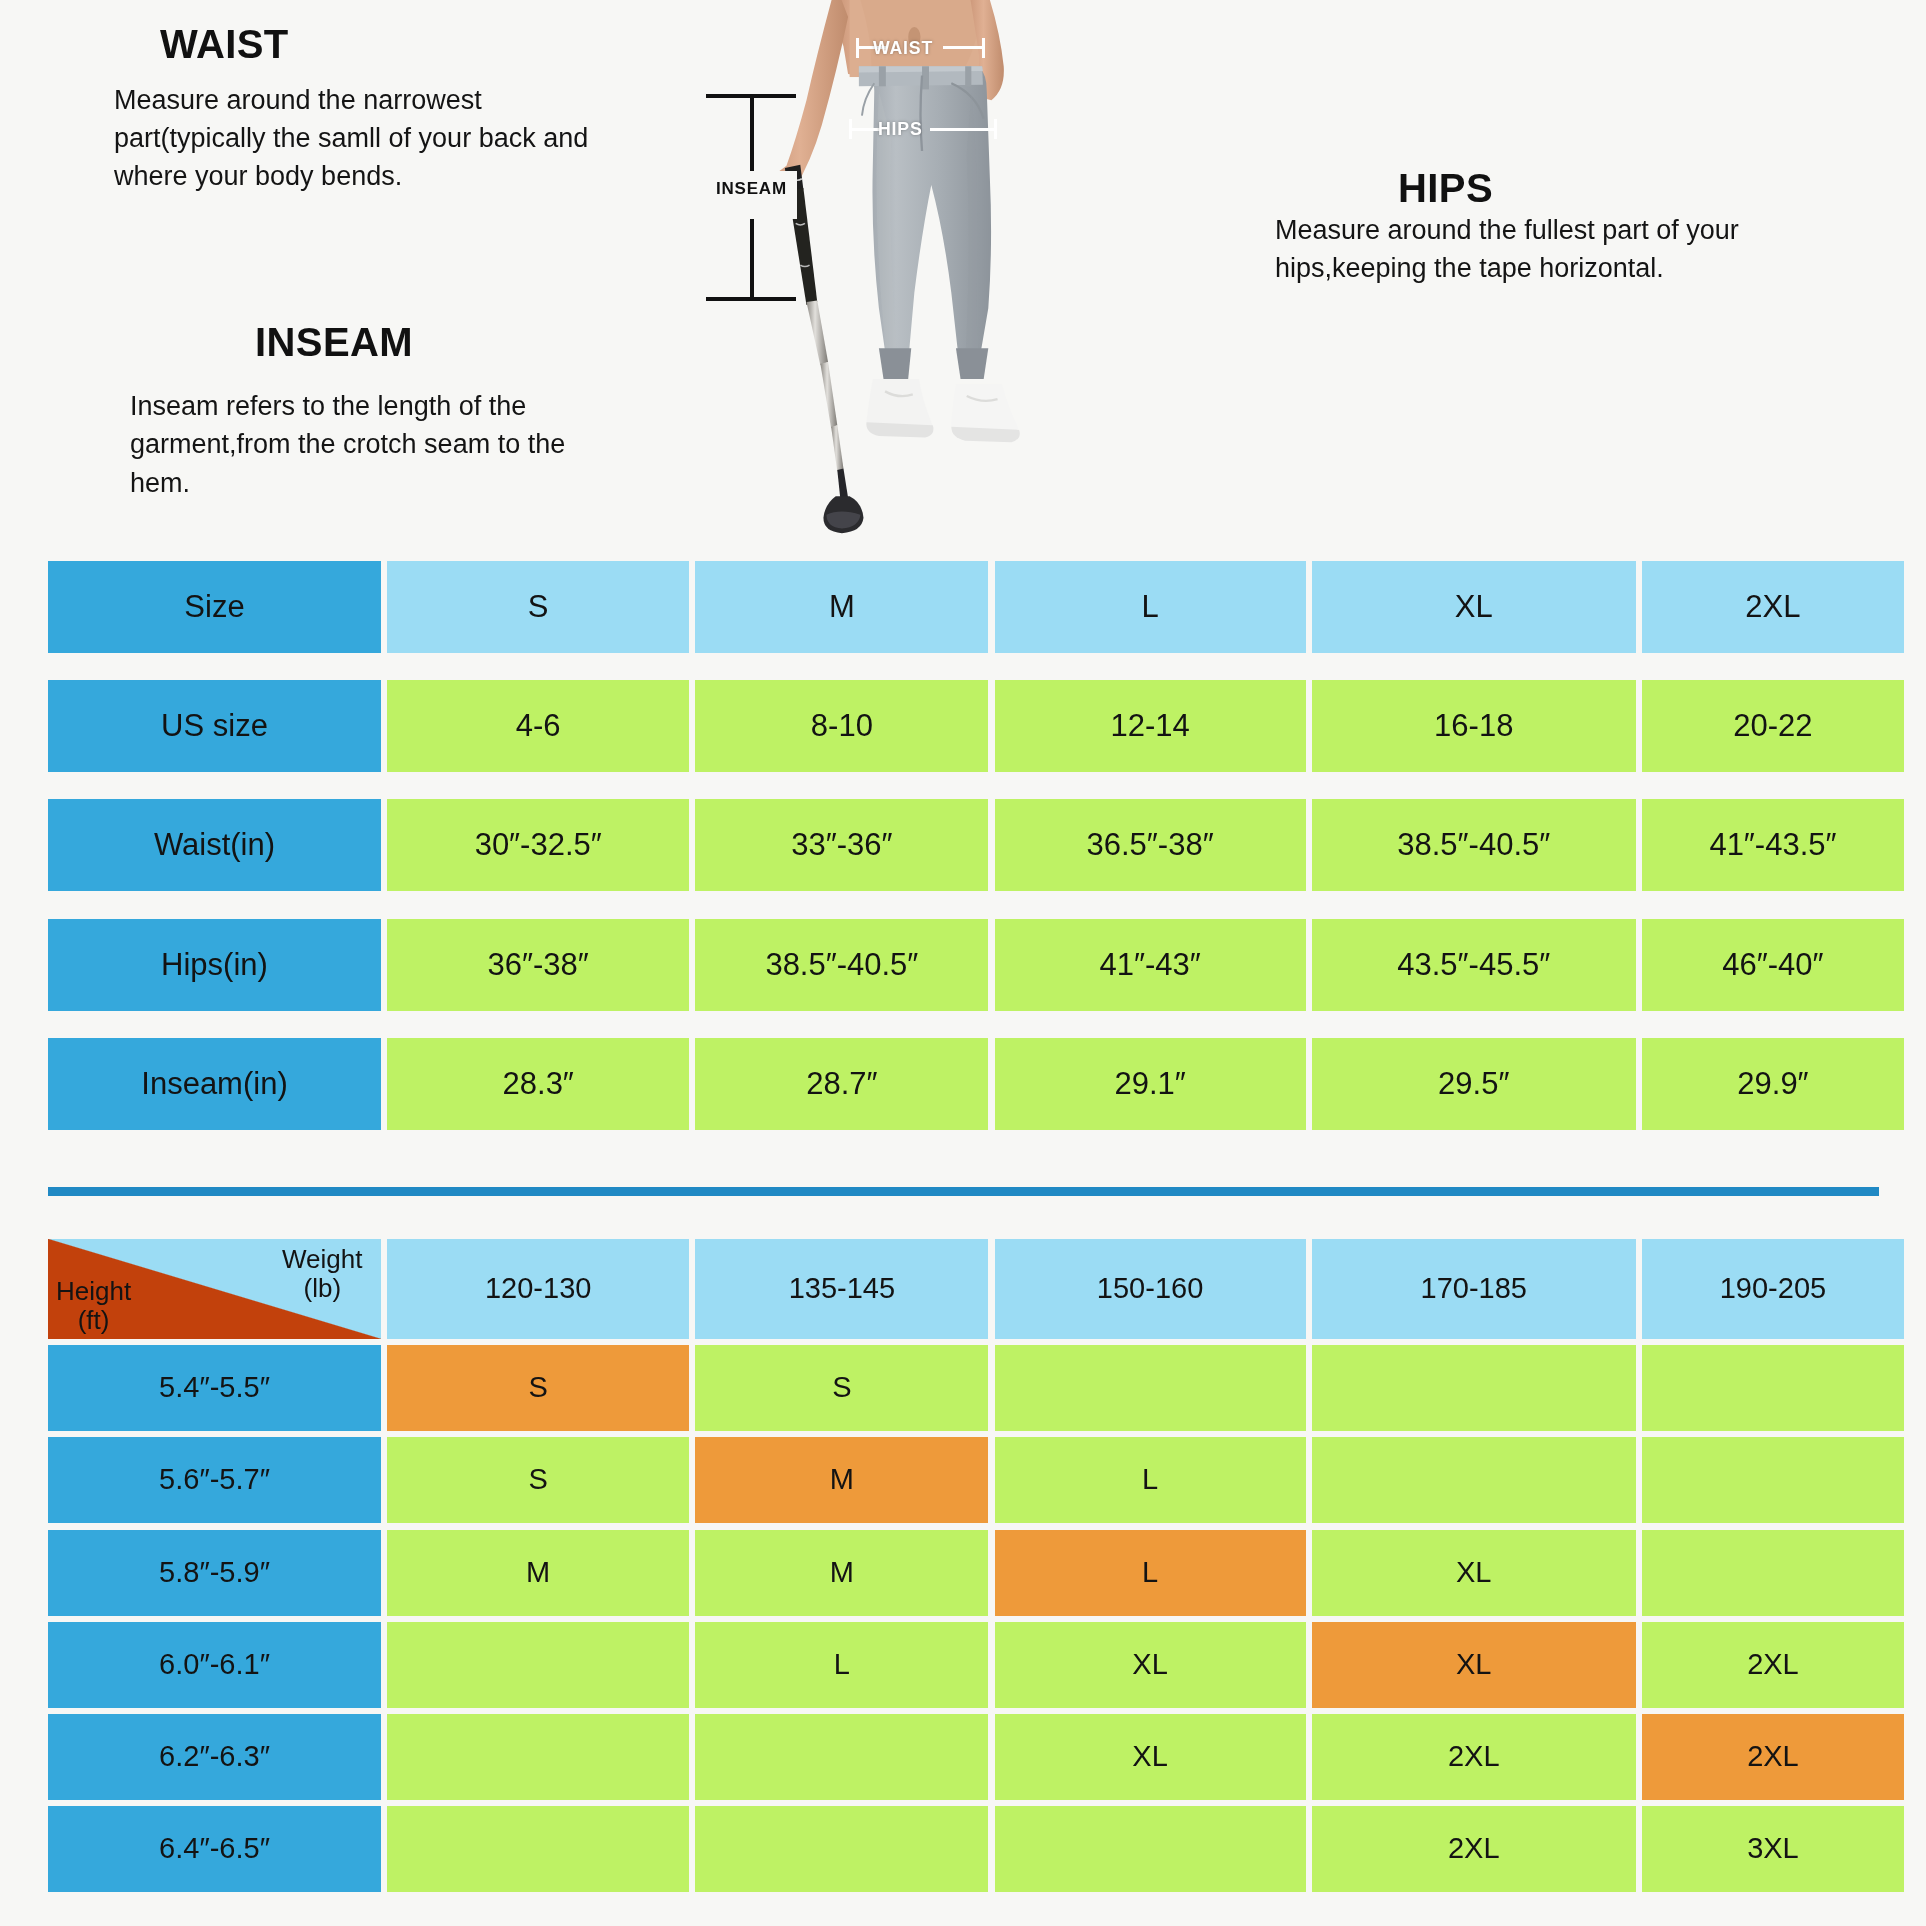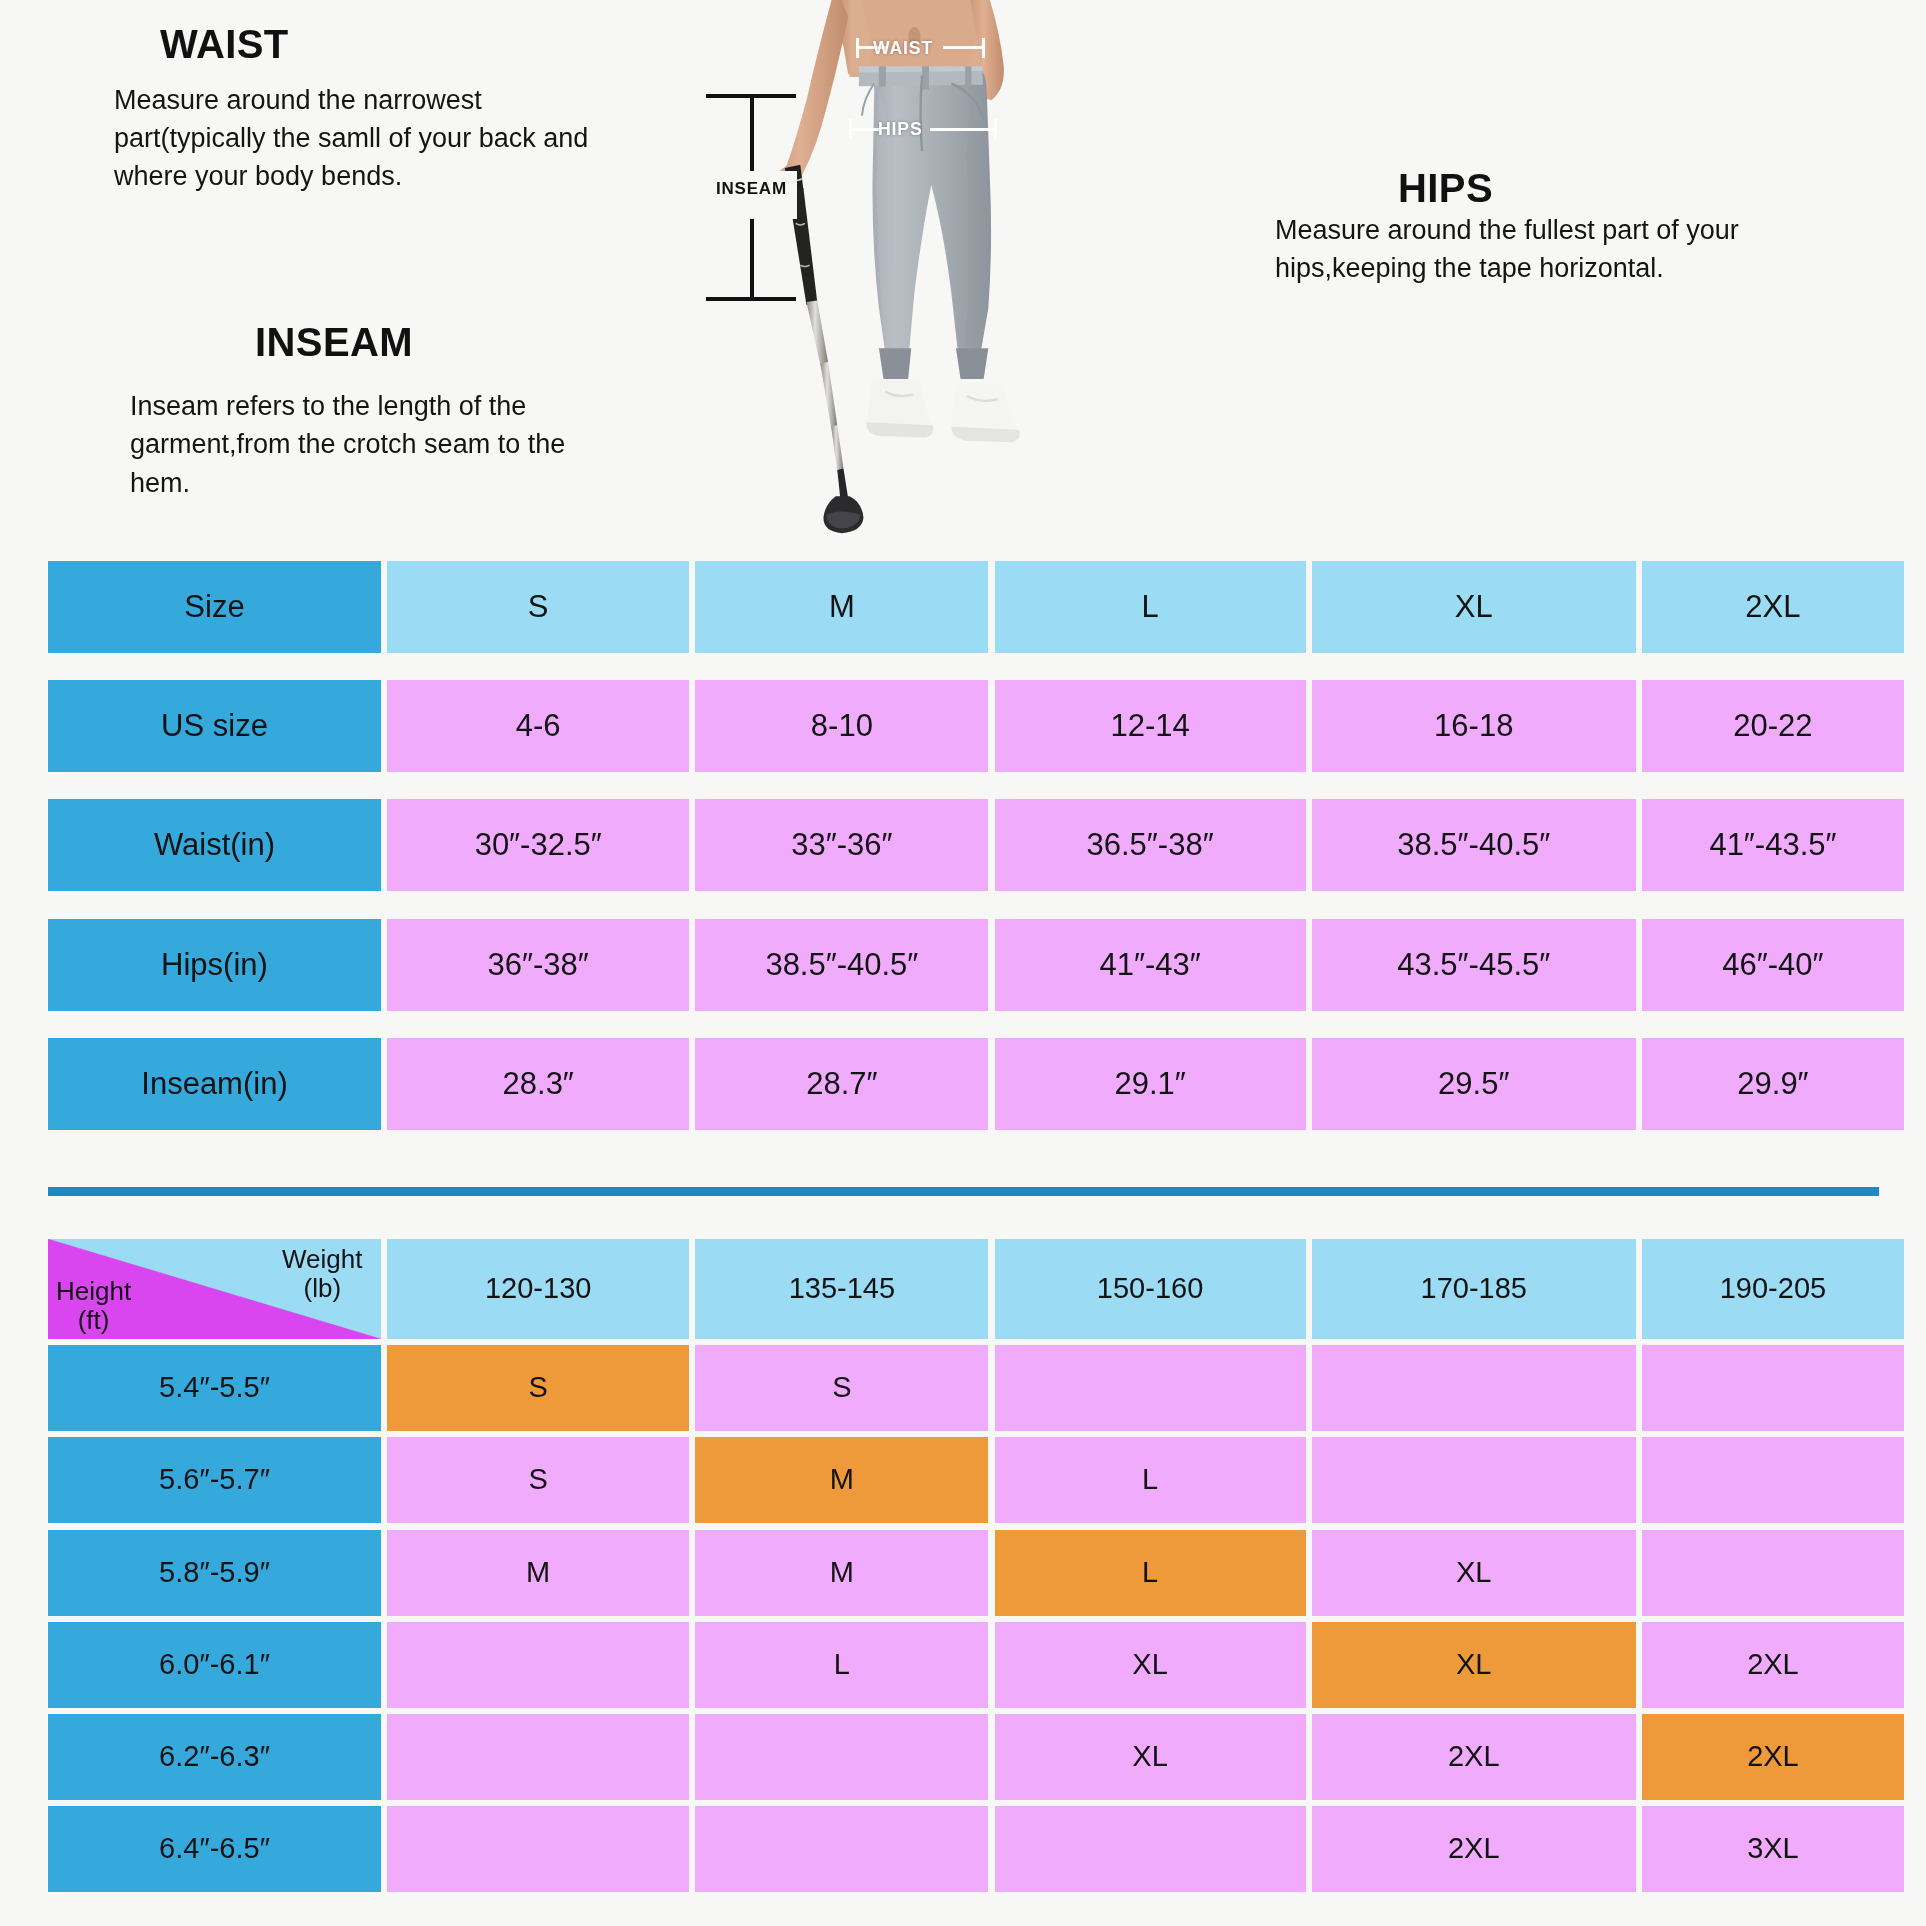--- a/index.html
+++ b/index.html
@@ -81,41 +81,41 @@
   }
   #table-size .cell { height:92px; }
 
   .cell {
     display:flex; align-items:center; justify-content:center;
     font-size:31px; color:#131313; text-align:center;
     line-height:1.1;
   }
   .c-head    { background:#9bdcf4; }
   .c-rowhead { background:#35a8dc; }
-  .c-data    { background:#f0abfc; }
+  .c-data    { background:#bef264; }
   .c-hl      { background:#ee9a3a; }
 
   .divider {
     position:absolute; left:48px; top:1187px;
     width:1831px; height:8.5px; background:#2089c4;
   }
 
   #table-fit {
     left:48px; top:1239px; width:1831px;
     grid-template-columns:333px 302px 293px 311px 324px 262px;
   }
   #table-fit .hdr-row  { height:100px; }
   #table-fit .body-row { height:86px; }
 
   #table-fit .cell { font-size:29px; }
 
   
   .corner {
     position:relative; overflow:hidden;
-    background:#d946ef;
+    background:#c2410c;
   }
   .corner .tri {
     position:absolute; left:0; top:0; width:100%; height:100%;
     background:linear-gradient(to bottom left, #9bdcf4 0%, #9bdcf4 49.6%, transparent 50.2%, transparent 100%);
   }
   .corner .lbl {
     position:absolute; font-size:26px; color:#131313; line-height:1.1; text-align:center;
   }
   .corner .lbl-weight { right:18.5px; top:6.2px; }
   .corner .lbl-height { left:8px; bottom:4.6px;text-align:center; }

